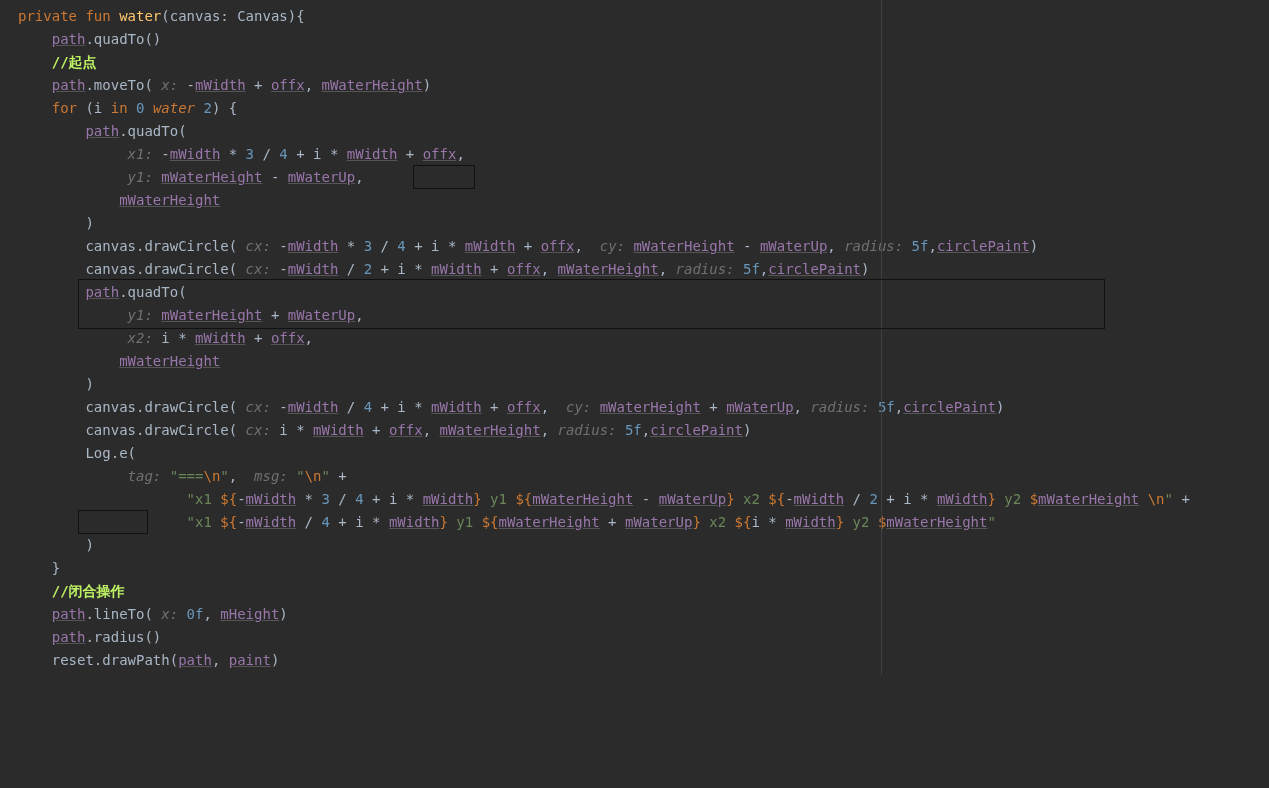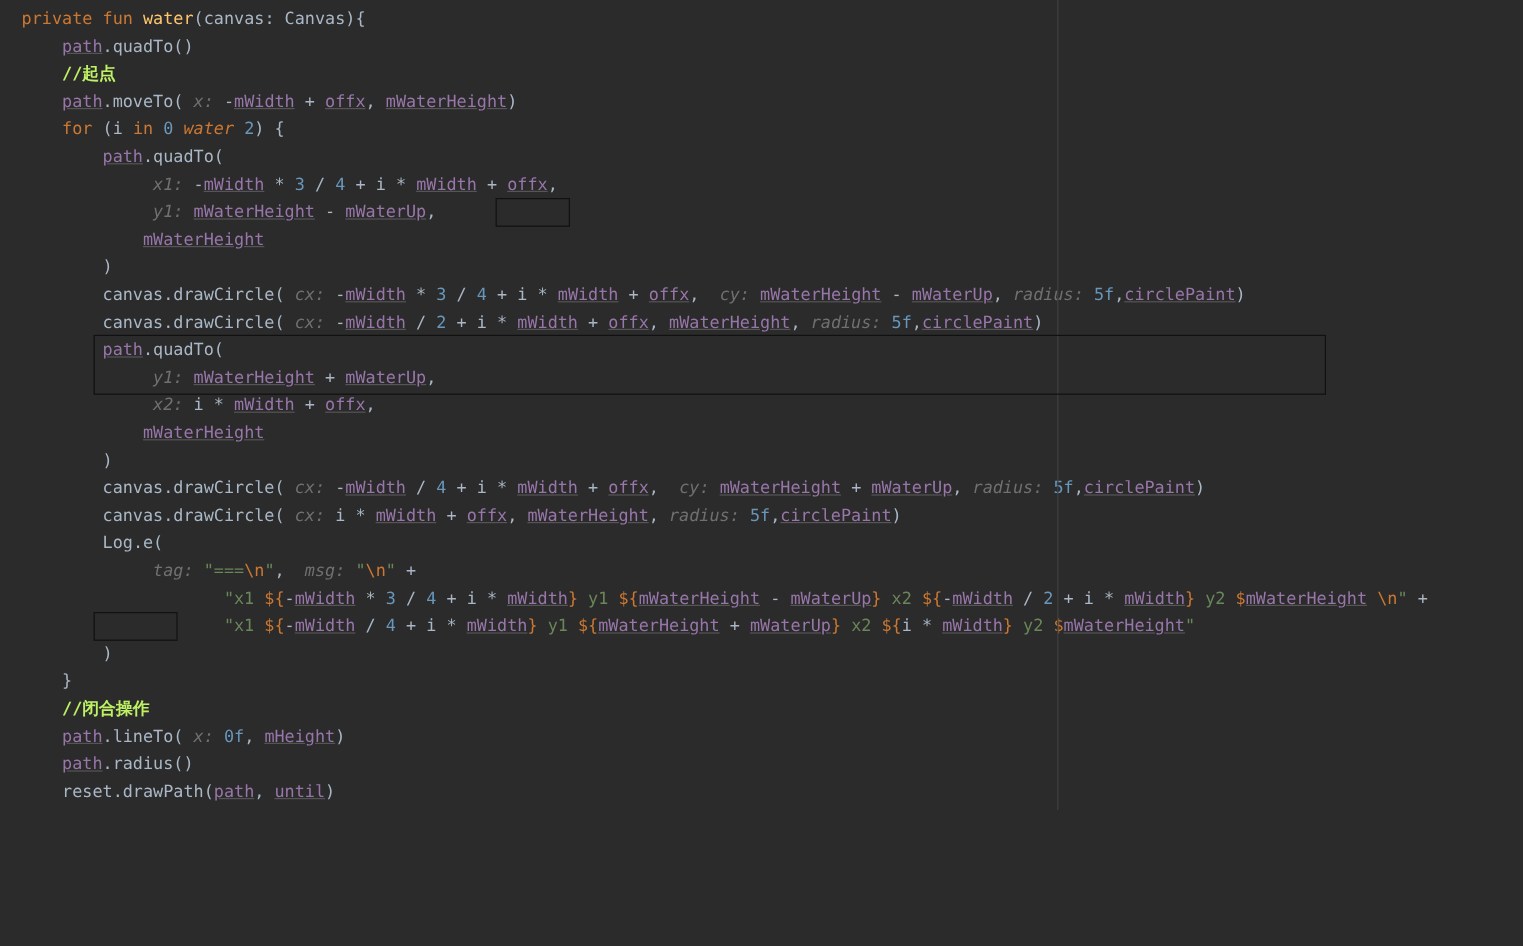--- a/index.html
+++ b/index.html
@@ -68,19 +68,19 @@
   <div class="line">        <span>canvas.drawCircle( </span><span class="param">cx: </span><span>i * </span><span class="ref">mWidth</span><span> + </span><span class="ref">offx</span><span>, </span><span class="ref">mWaterHeight</span><span>, </span><span class="param">radius: </span><span class="num">5f</span><span>,</span><span class="ref">circlePaint</span><span>)</span></div>
   <div class="line">        <span>Log</span><span>.e(</span></div>
   <div class="line">             <span class="param">tag: </span><span class="str">"===</span><span class="esc">\n</span><span class="str">"</span><span>,  </span><span class="param">msg: </span><span class="str">"</span><span class="esc">\n</span><span class="str">"</span><span> +</span></div>
   <div class="line">                    <span class="str">"x1 </span><span class="kw">${</span><span>-</span><span class="ref">mWidth</span><span> * </span><span class="num">3</span><span> / </span><span class="num">4</span><span> + i * </span><span class="ref">mWidth</span><span class="kw">}</span><span class="str"> y1 </span><span class="kw">${</span><span class="ref">mWaterHeight</span><span> - </span><span class="ref">mWaterUp</span><span class="kw">}</span><span class="str"> x2 </span><span class="kw">${</span><span>-</span><span class="ref">mWidth</span><span> / </span><span class="num">2</span><span> + i * </span><span class="ref">mWidth</span><span class="kw">}</span><span class="str"> y2 </span><span class="kw">$</span><span class="ref">mWaterHeight</span><span class="str"> </span><span class="esc">\n</span><span class="str">"</span><span> +</span></div>
   <div class="line">                    <span class="str">"x1 </span><span class="kw">${</span><span>-</span><span class="ref">mWidth</span><span> / </span><span class="num">4</span><span> + i * </span><span class="ref">mWidth</span><span class="kw">}</span><span class="str"> y1 </span><span class="kw">${</span><span class="ref">mWaterHeight</span><span> + </span><span class="ref">mWaterUp</span><span class="kw">}</span><span class="str"> x2 </span><span class="kw">${</span><span>i * </span><span class="ref">mWidth</span><span class="kw">}</span><span class="str"> y2 </span><span class="kw">$</span><span class="ref">mWaterHeight</span><span class="str">"</span></div>
   <div class="line">        <span>)</span></div>
   <div class="line">    <span>}</span></div>
   <div class="line">    <span class="comment">//闭合操作</span></div>
   <div class="line">    <span class="ref">path</span><span>.lineTo( </span><span class="param">x: </span><span class="num">0f</span><span>, </span><span class="ref">mHeight</span><span>)</span></div>
   <div class="line">    <span class="ref">path</span><span>.radius()</span></div>
-  <div class="line">    <span>reset.drawPath(</span><span class="ref">path</span><span>, </span><span class="ref">until</span><span>)</span></div>
+  <div class="line">    <span>reset.drawPath(</span><span class="ref">path</span><span>, </span><span class="ref">paint</span><span>)</span></div>
   <div class="line"><span>}</span></div>
 
   <div class="box1"></div>
   <div class="box2"></div>
   <div class="box3"></div>
 </div>
 
 </body></html>

